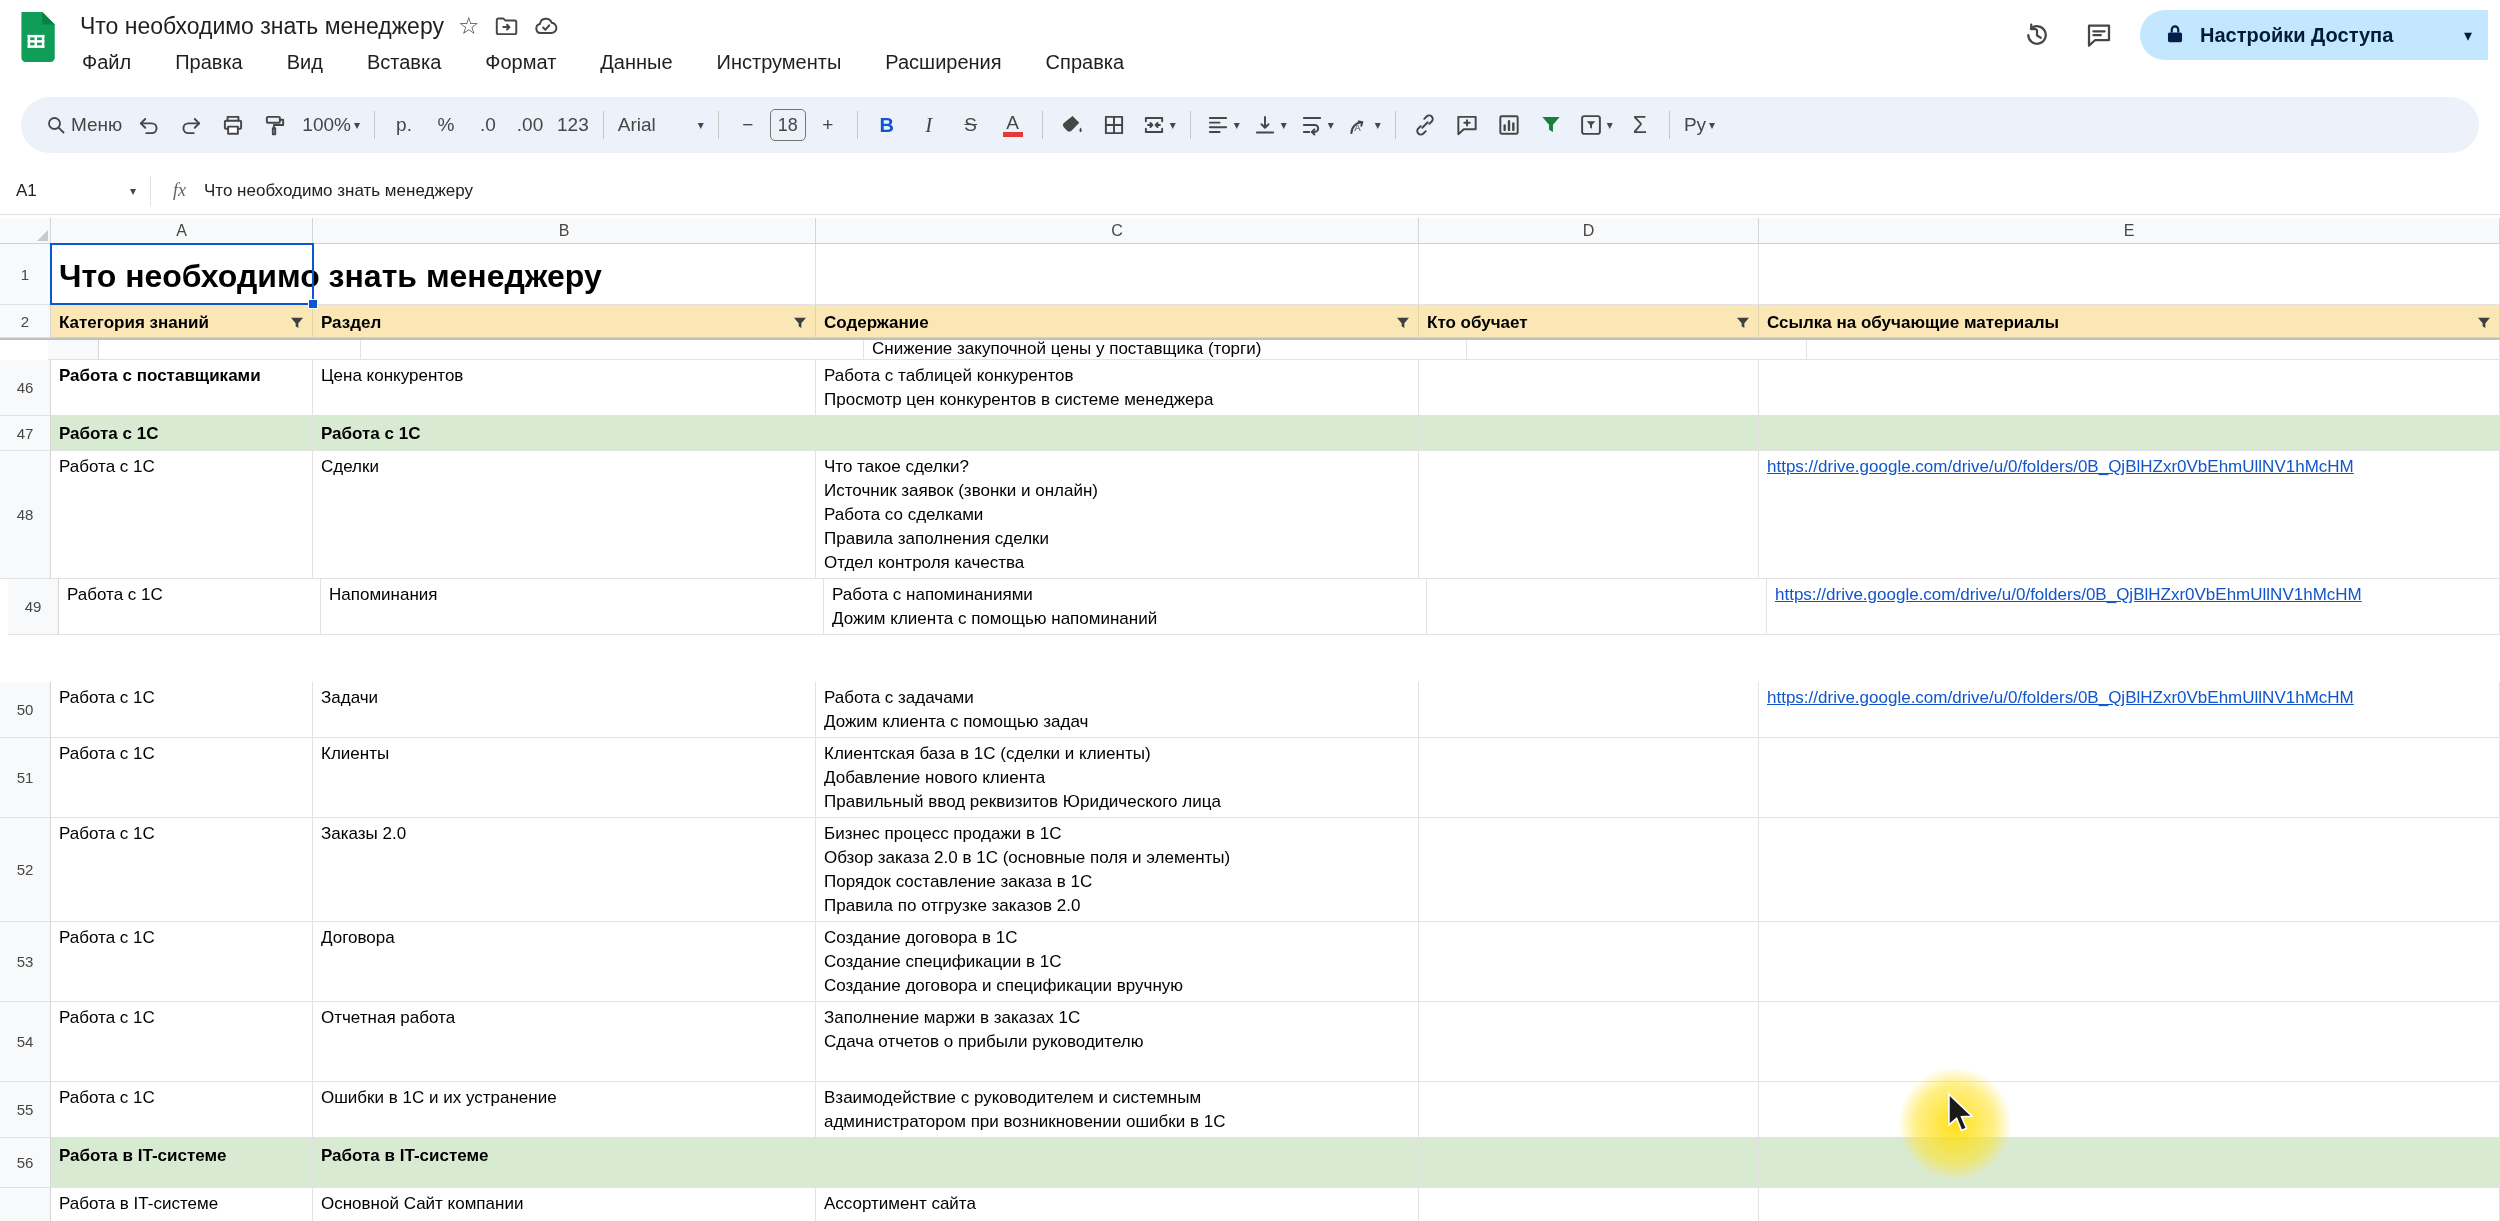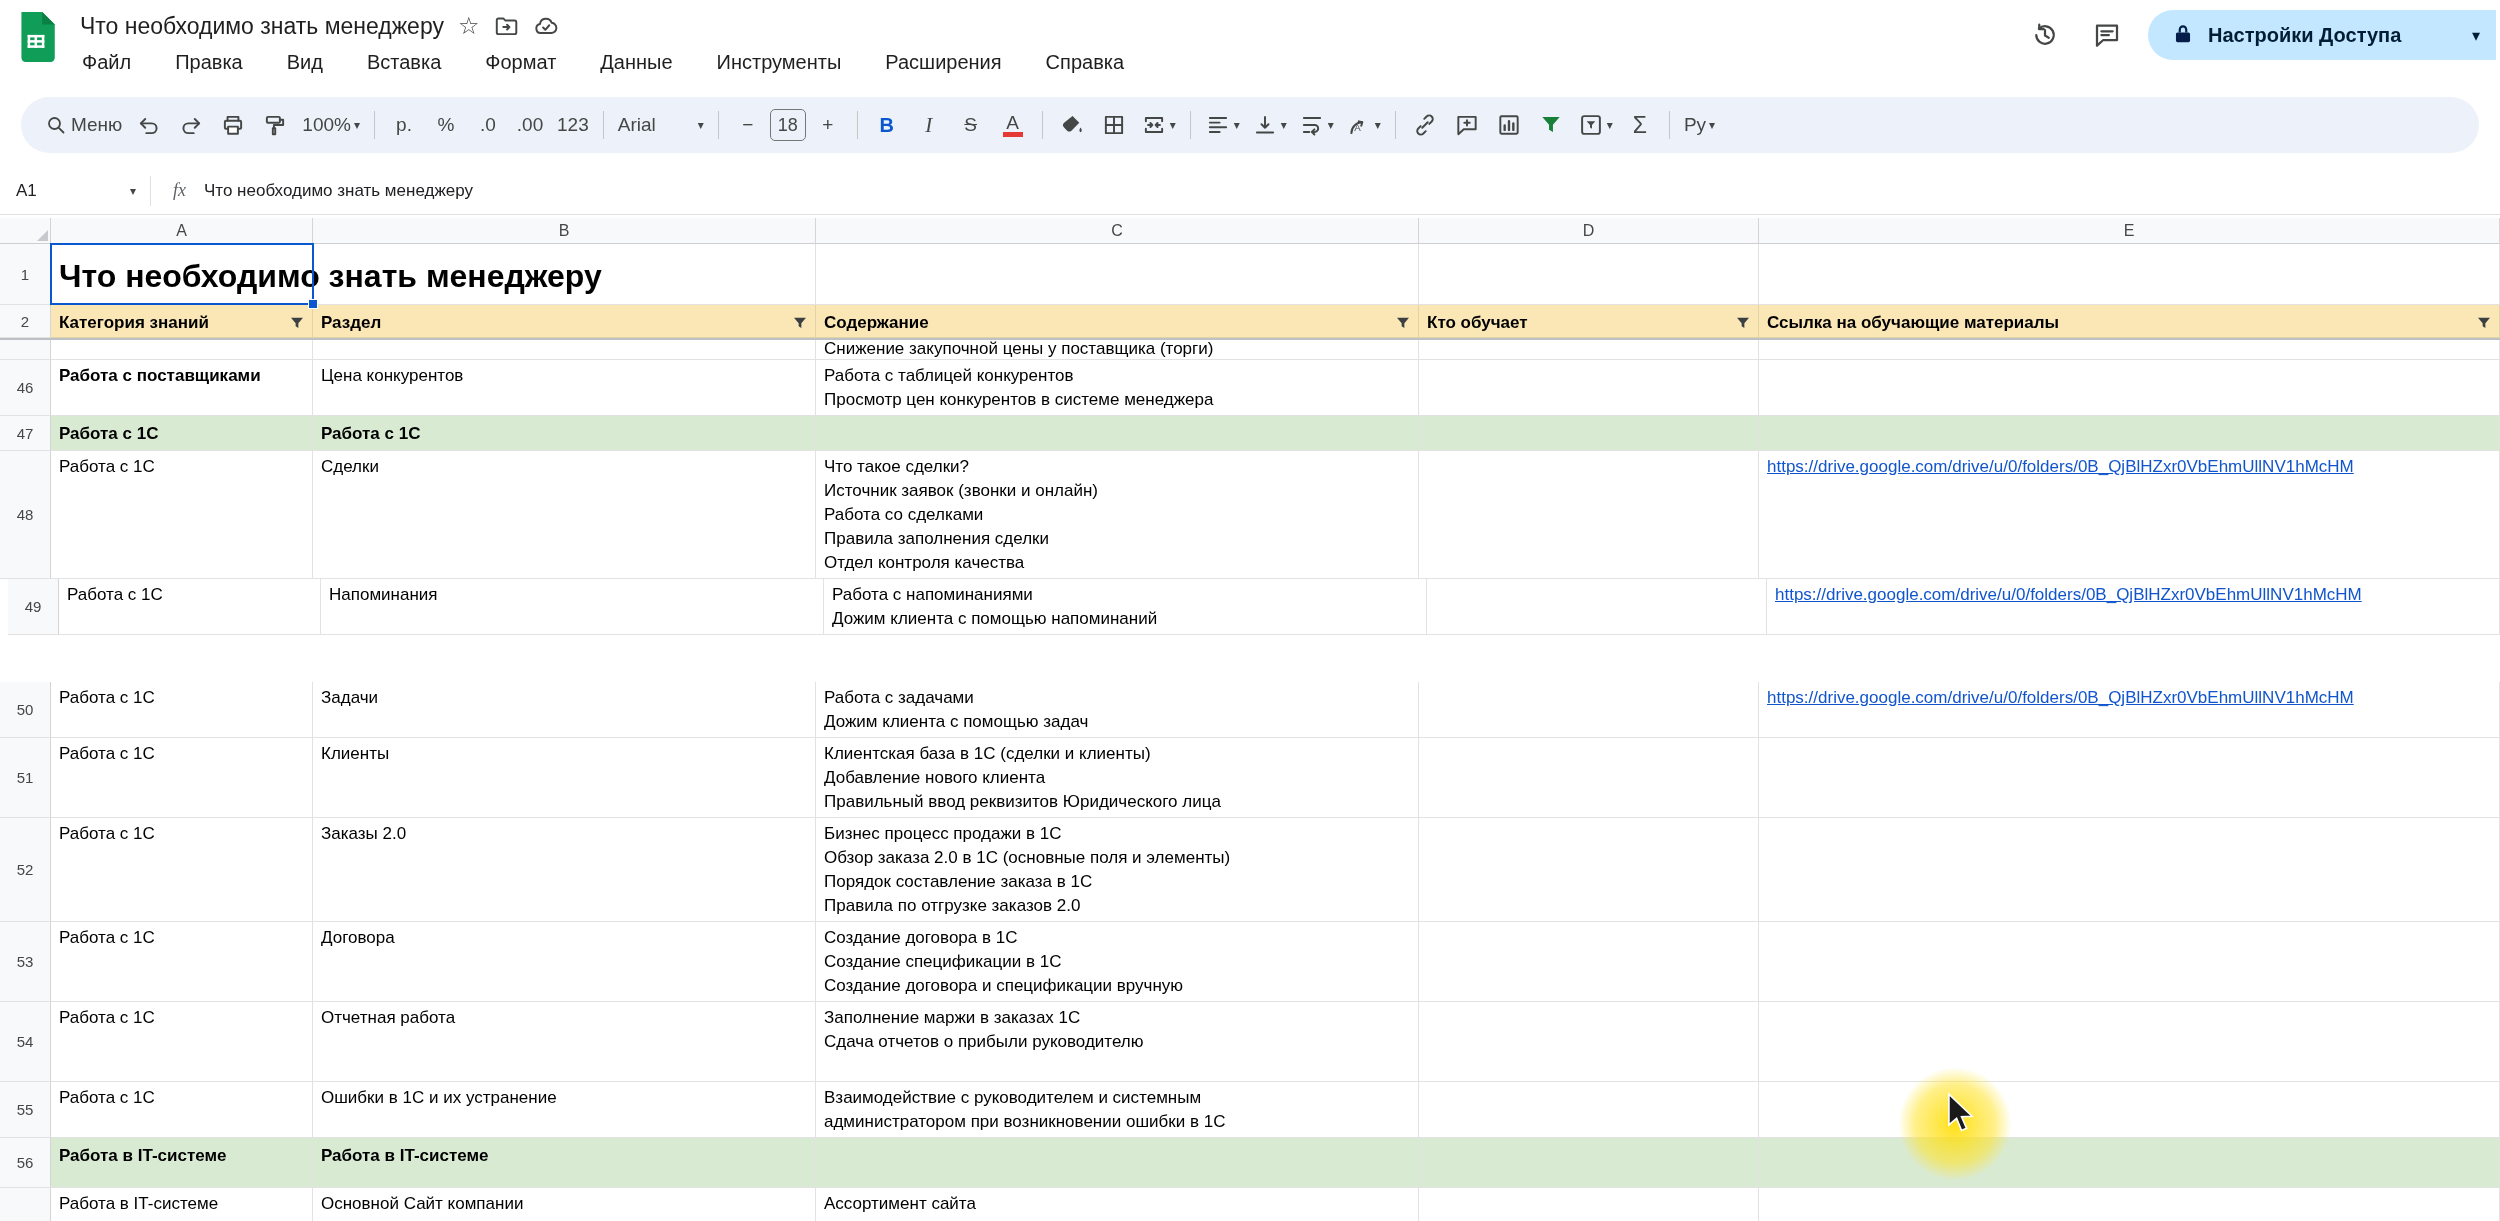--- a/index.html
+++ b/index.html
@@ -10,21 +10,21 @@
   
   #topbar { position:absolute; top:0; left:0; right:0; height:96px; background:#fff; }
   .logo { position:absolute; left:16px; top:12px; width:46px; height:50px; cursor:pointer; }
   .title-wrap { position:absolute; left:80px; top:8px; }
   .title-row { display:flex; align-items:center; gap:14px; height:36px; }
   .doc-title { font-size:23px; color:#1f1f1f; white-space:nowrap; }
   .t-icon { color:#444746; display:flex; align-items:center; }
   .star-glyph { font-size:24px; line-height:24px; color:#444746; }
   .menubar { display:flex; align-items:center; gap:20px; height:36px; margin-left:-10px; }
   .menu-item { font-size:20px; color:#1f1f1f; padding:4px 12px; border-radius:6px; cursor:pointer; white-space:nowrap; }
-  .top-right { position:absolute; right:4px; top:10px; display:flex; align-items:center; gap:20px; }
+  .top-right { position:absolute; right:12px; top:10px; display:flex; align-items:center; gap:20px; }
   .tr-icon { width:42px; height:42px; display:flex; align-items:center; justify-content:center; border-radius:50%; cursor:pointer; }
   .share-pill { display:flex; align-items:center; gap:12px; height:50px; background:#c2e7ff;
     border:none; border-radius:25px 0 0 25px; padding:0 10px 0 22px; min-width:348px; cursor:pointer; }
   .share-pill .lbl { font-size:20px; font-weight:600; color:#001d35; white-space:nowrap; }
   .share-pill .chev { margin-left:auto; color:#001d35; font-size:16px; padding-right:6px; }
 
   
   #toolbar-wrap { position:absolute; top:97px; left:21px; right:21px; height:58px; }
   #toolbar { display:flex; align-items:center; height:56px; background:#edf2fa; border-radius:28px; padding:0 18px; gap:2px; }
   .tb-btn { min-width:40px; height:40px; display:flex; align-items:center; justify-content:center;
@@ -413,21 +413,21 @@
         <span class="htxt">Ссылка на обучающие материалы</span>
         <svg width="18" height="18" viewBox="0 0 24 24">
             <path d="M4 5 h16 l-6.2 7.3 v6.2 l-3.6 -2.2 v-4 z" fill="#3c4043"></path>
           </svg>
       </div>
     </div>
 
     <div class="freeze-line"></div>
 
     <div id="rows">
-        <div class="srow" style="height: 20px;">
+        <div class="srow" style="height: 20px; padding-left: 48px;">
           <div class="gut"></div>
           <div class="cl w-a"></div>
           <div class="cl w-b"></div>
           <div class="cl w-c">
             <div class="line clip-line">Снижение закупочной цены у поставщика (торги)</div>
           </div>
           <div class="cl w-d"></div>
           <div class="cl w-e"></div>
         </div>
         <div class="srow" style="height: 56px;">

